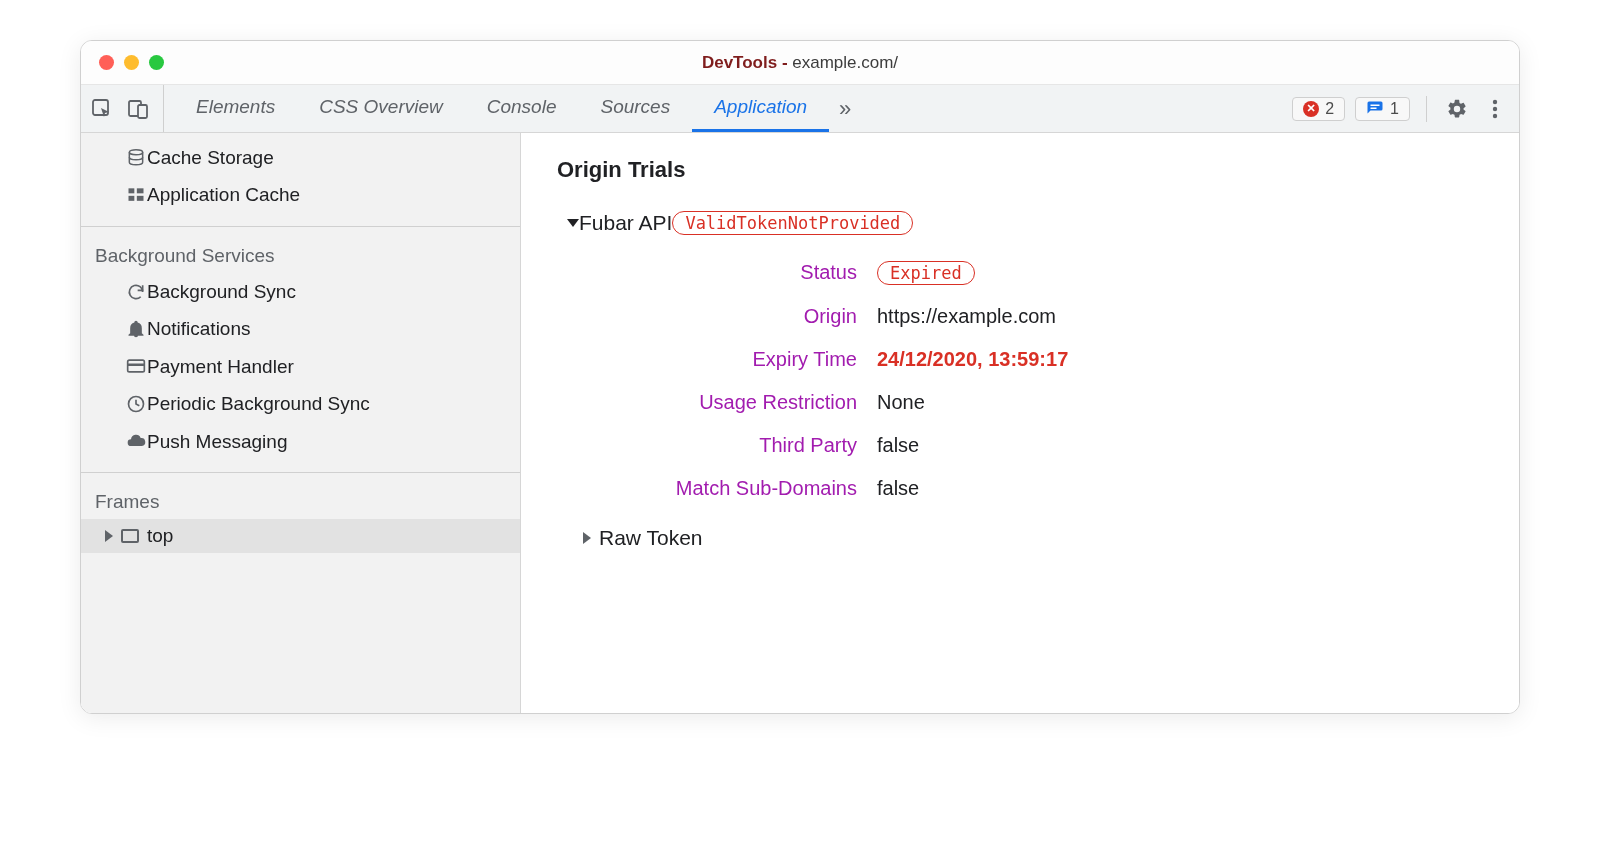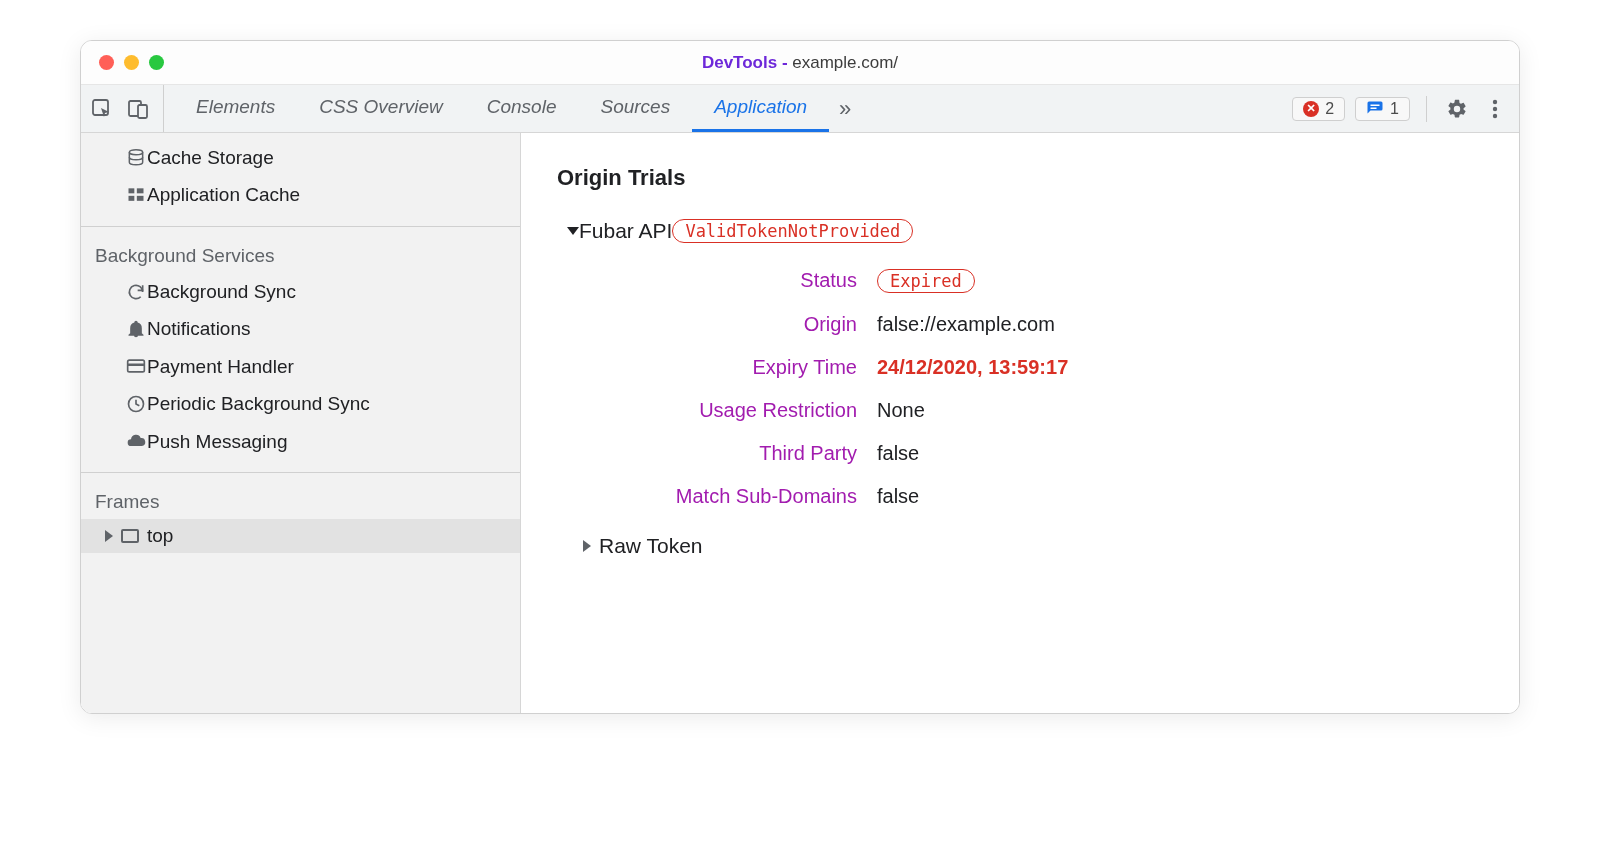--- a/index.html
+++ b/index.html
@@ -40,21 +40,21 @@
   .tl.red { background: #ff5f57; }
   .tl.yellow { background: #febc2e; }
   .tl.green { background: #28c840; }
   .title {
     position: absolute;
     left: 50%;
     transform: translateX(-50%);
     font-size: 17px;
     color: #3c3c3c;
   }
-  .title b { font-weight: 600; color: #6d28d9;}
+  .title b { font-weight: 600; color: #7f1d1d;}
   
   .toolbar {
     height: 48px;
     background: #f1f3f4;
     border-bottom: 1px solid #d6d6d6;
     display: flex;
     align-items: stretch;
     padding: 0 10px;
   }
   .tb-left {
@@ -174,21 +174,21 @@
     border-right:6px solid transparent;
     border-bottom:none;
     border-top:8px solid #202124;
   }
   .box-ic {
     width:18px;height:14px;border:2px solid #5f6368;border-radius:2px;
   }
   
   .main {
     flex:1;
-    padding: 32px 36px;
+    padding: 24px 36px;
     font-size: 19px;
   }
   .main h2 {
     margin: 0 0 28px 0;
     font-size: 22px;
     font-weight: 700;
   }
   .ot-row {
     display:flex; align-items:center; gap:0;
     margin: 8px 0 26px 10px;
@@ -396,21 +396,21 @@
         <span class="tri down"></span>
         <span>Fubar API</span>
         <span class="pill">ValidTokenNotProvided</span>
       </div>
 
       <div class="kv">
         <div class="k">Status</div>
         <div class="v"><span class="pill">Expired</span></div>
 
         <div class="k">Origin</div>
-        <div class="v">false://example.com</div>
+        <div class="v">https://example.com</div>
 
         <div class="k">Expiry Time</div>
         <div class="v red">24/12/2020, 13:59:17</div>
 
         <div class="k">Usage Restriction</div>
         <div class="v">None</div>
 
         <div class="k">Third Party</div>
         <div class="v">false</div>
 

